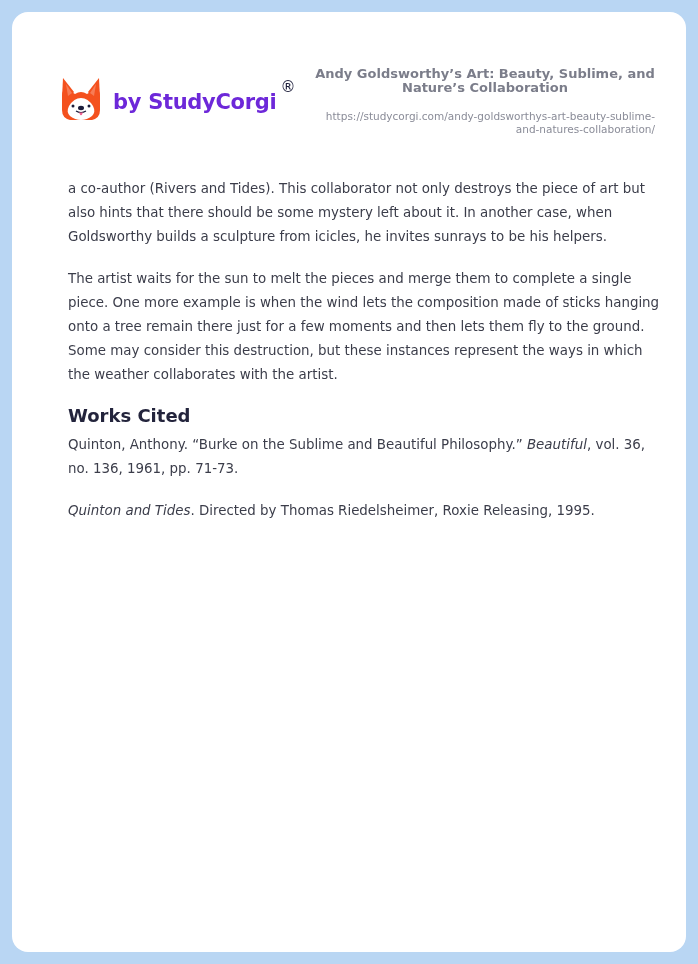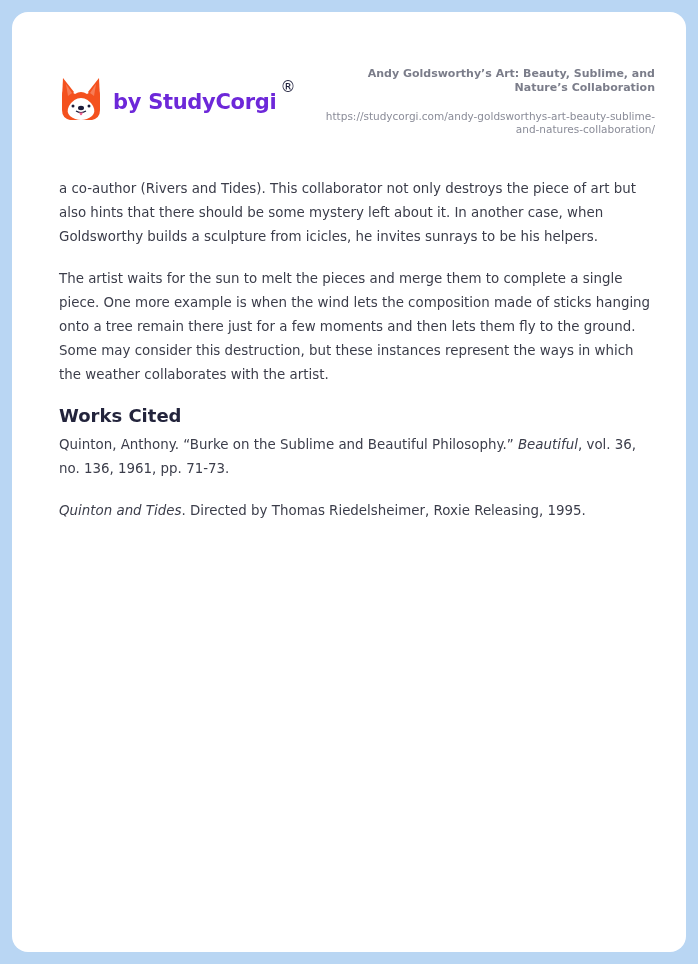--- a/index.html
+++ b/index.html
@@ -45,34 +45,35 @@
     }
     .doc-meta {
       position: absolute;
       right: 31px; top: 55px;
       width: 340px;
       text-align: right;
     }
     .doc-title {
       font-family: "DejaVu Sans", sans-serif;
       font-weight: bold;
-      font-size: 11px;
+      font-size: 13px;
       line-height: 14px;
       color: #7b7d8a;
+      text-align: center;
     }
     .doc-url {
       margin-top: 15px;
       font-family: "DejaVu Sans", sans-serif;
       font-size: 10.5px;
       line-height: 13px;
       color: #8a8c98;
     }
     .content {
       position: absolute;
-      left: 47px; top: 165px;
+      left: 56px; top: 165px;
       width: 600px;
       font-family: "DejaVu Sans", sans-serif;
       font-size: 13.4px;
       line-height: 24px;
       color: #3b3d4a;
     }
     .content p { margin-bottom: 18px; }
     .section-title {
       font-family: "DejaVu Sans", sans-serif;
       font-weight: bold;

